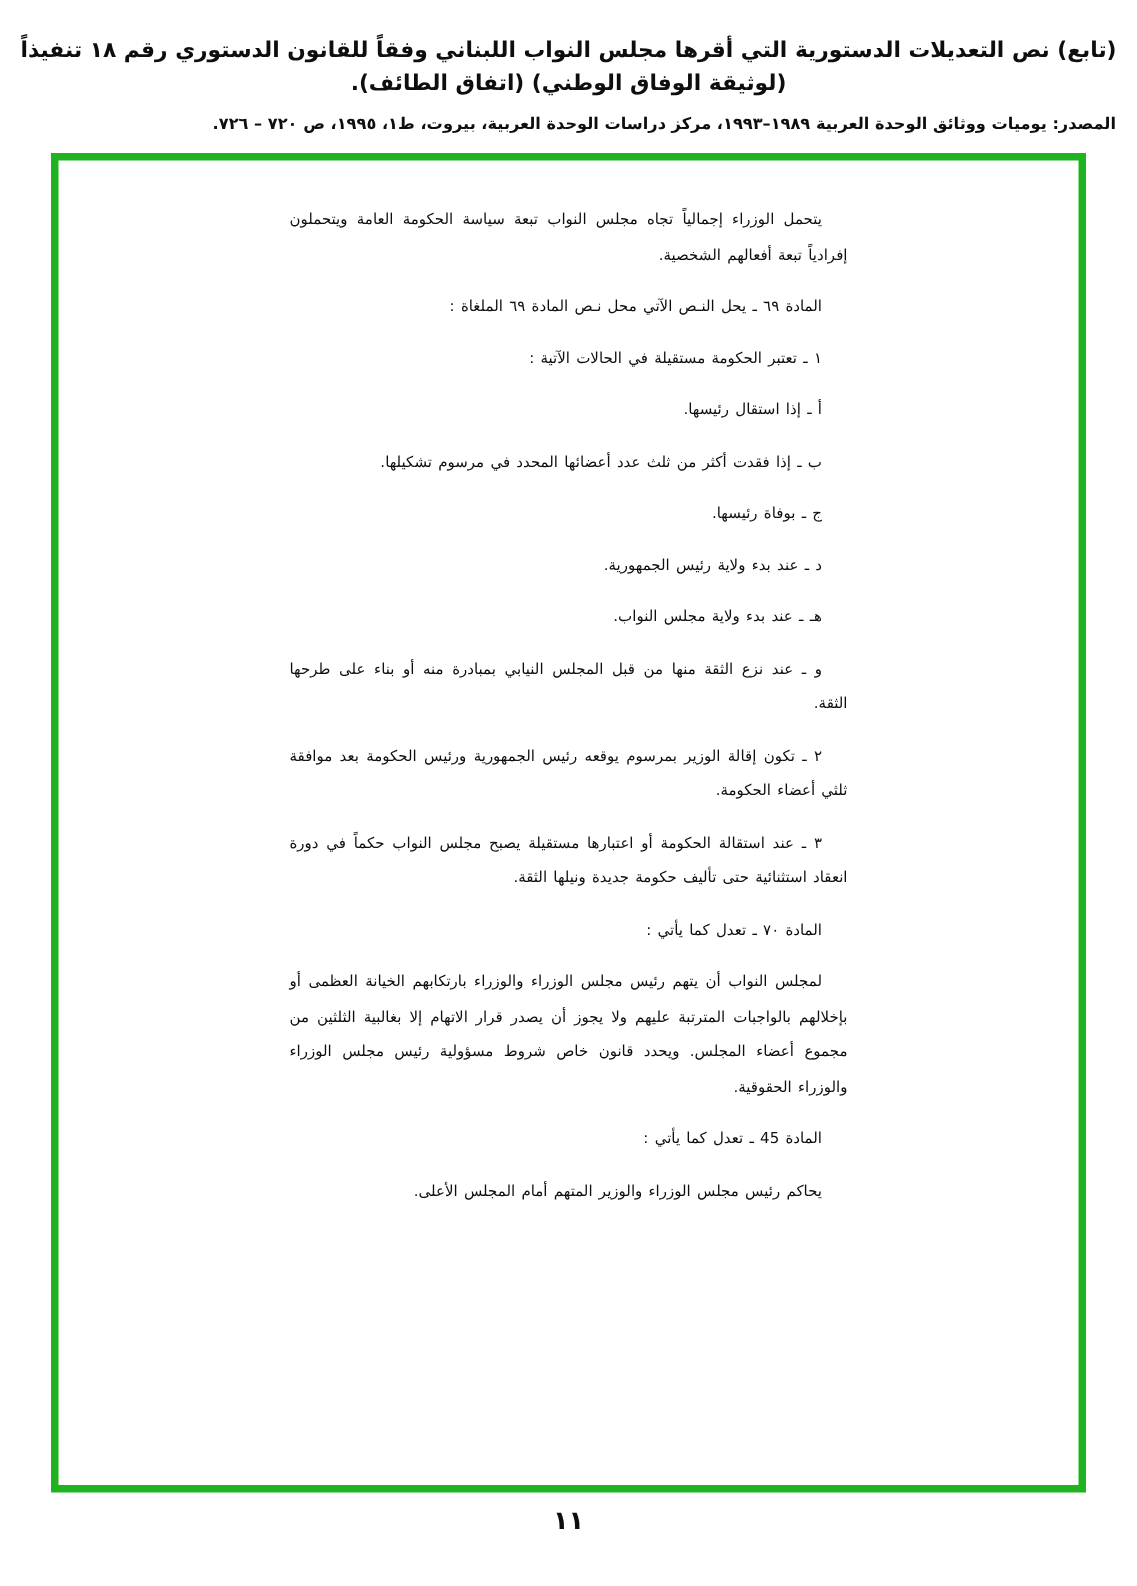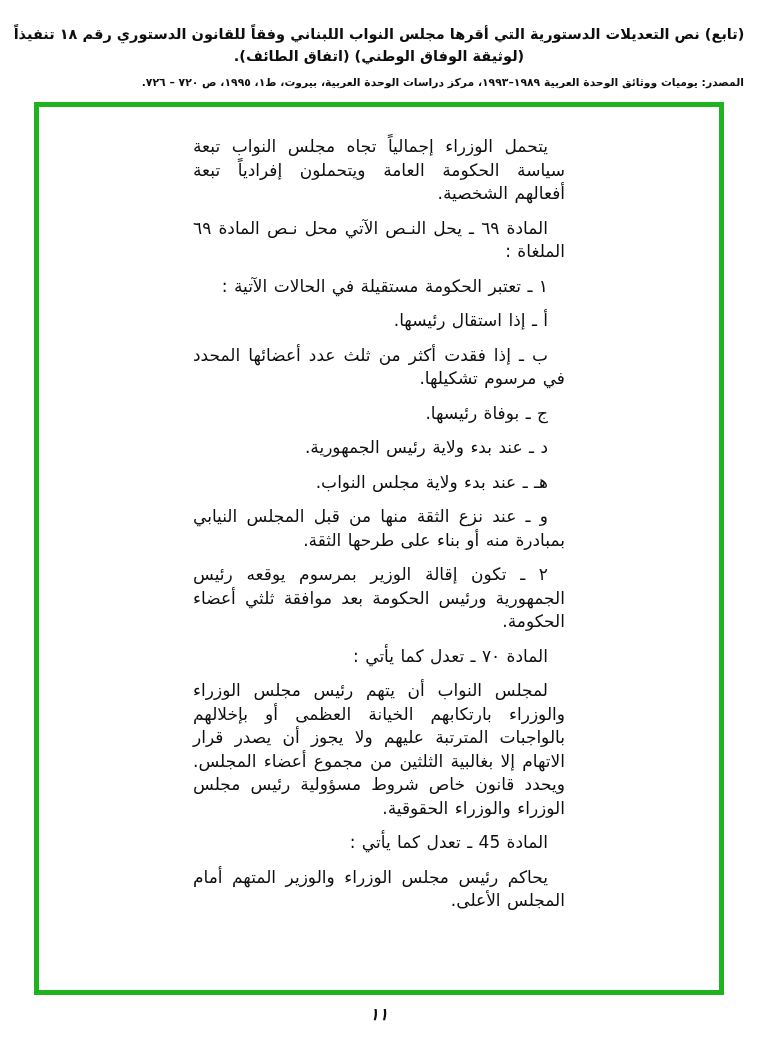--- a/index.html
+++ b/index.html
@@ -39,37 +39,36 @@
     width: 690px;
     height: 893px;
     margin: 12px auto 0;
     border: 5px solid #1fb41f;
     padding-top: 28px;
     background: #ffffff;
   }
   .text-column {
     width: 372px;
     margin: 0 auto;
-    font-size: 17px;
+    font-size: 10px;
     line-height: 23.5px;
     text-align: justify;
     text-align-last: right;
   }
   .text-column p {
     margin-bottom: 11px;
     text-indent: 17px;
     word-spacing: 1px;
   }
   .page-number {
     text-align: center;
     font-weight: bold;
     font-size: 17px;
     margin-top: 9px;
     letter-spacing: 2px;
-    font-style: italic;
   }
 </style>
 </head>
 <body>
 
 <div class="page">
 
   <div class="header-title">(تابع) نص التعديلات الدستورية التي أقرها مجلس النواب اللبناني وفقاً للقانون الدستوري رقم ١٨ تنفيذاً (لوثيقة الوفاق الوطني) (اتفاق الطائف).</div>
 
   <div class="source-line">المصدر: يوميات ووثائق الوحدة العربية ١٩٨٩–١٩٩٣، مركز دراسات الوحدة العربية، بيروت، ط١، ١٩٩٥، ص ٧٢٠ – ٧٢٦.</div>
@@ -79,20 +78,21 @@
       <p>يتحمل الوزراء إجمالياً تجاه مجلس النواب تبعة سياسة الحكومة العامة ويتحملون إفرادياً تبعة أفعالهم الشخصية.</p>
       <p>المادة ٦٩ ـ يحل النـص الآتي محل نـص المادة ٦٩ الملغاة :</p>
       <p>١ ـ تعتبر الحكومة مستقيلة في الحالات الآتية :</p>
       <p>أ ـ إذا استقال رئيسها.</p>
       <p>ب ـ إذا فقدت أكثر من ثلث عدد أعضائها المحدد في مرسوم تشكيلها.</p>
       <p>ج ـ بوفاة رئيسها.</p>
       <p>د ـ عند بدء ولاية رئيس الجمهورية.</p>
       <p>هـ ـ عند بدء ولاية مجلس النواب.</p>
       <p>و ـ عند نزع الثقة منها من قبل المجلس النيابي بمبادرة منه أو بناء على طرحها الثقة.</p>
       <p>٢ ـ تكون إقالة الوزير بمرسوم يوقعه رئيس الجمهورية ورئيس الحكومة بعد موافقة ثلثي أعضاء الحكومة.</p>
+      <p>٣ ـ عند استقالة الحكومة أو اعتبارها مستقيلة يصبح مجلس النواب حكماً في دورة انعقاد استثنائية حتى تأليف حكومة جديدة ونيلها الثقة.</p>
       <p>المادة ٧٠ ـ تعدل كما يأتي :</p>
       <p>لمجلس النواب أن يتهم رئيس مجلس الوزراء والوزراء بارتكابهم الخيانة العظمى أو بإخلالهم بالواجبات المترتبة عليهم ولا يجوز أن يصدر قرار الاتهام إلا بغالبية الثلثين من مجموع أعضاء المجلس. ويحدد قانون خاص شروط مسؤولية رئيس مجلس الوزراء والوزراء الحقوقية.</p>
       <p>المادة 45 ـ تعدل كما يأتي :</p>
       <p>يحاكم رئيس مجلس الوزراء والوزير المتهم أمام المجلس الأعلى.</p>
     </div>
   </div>
 
   <div class="page-number">١١</div>
 
 </div>

